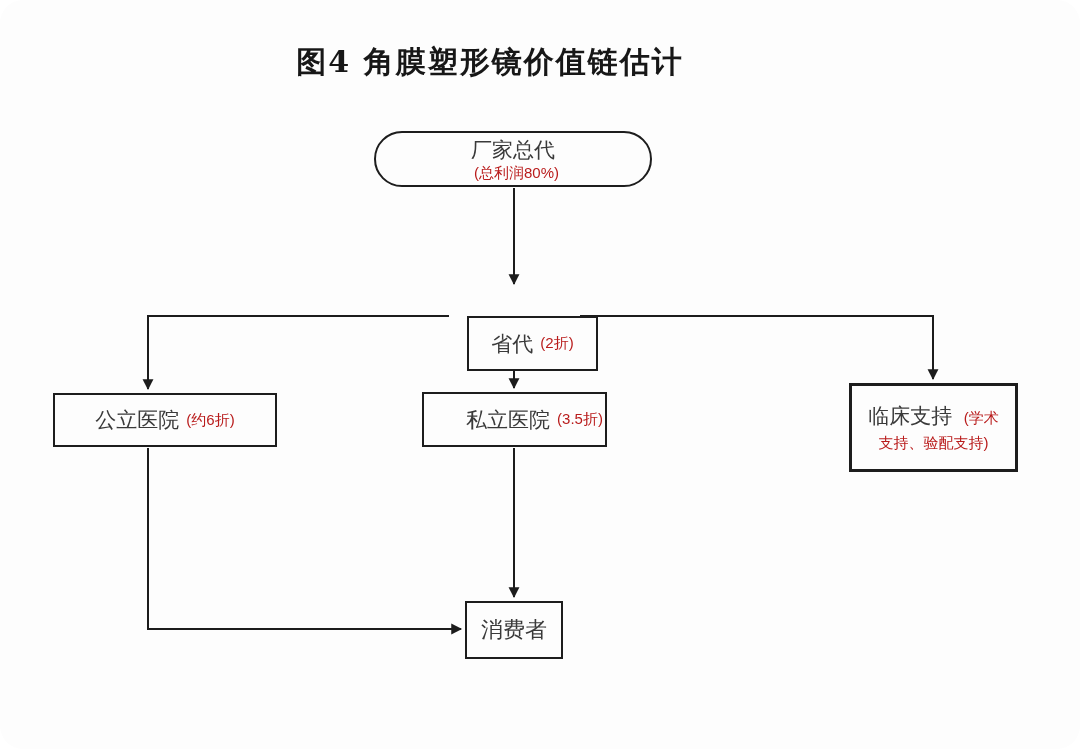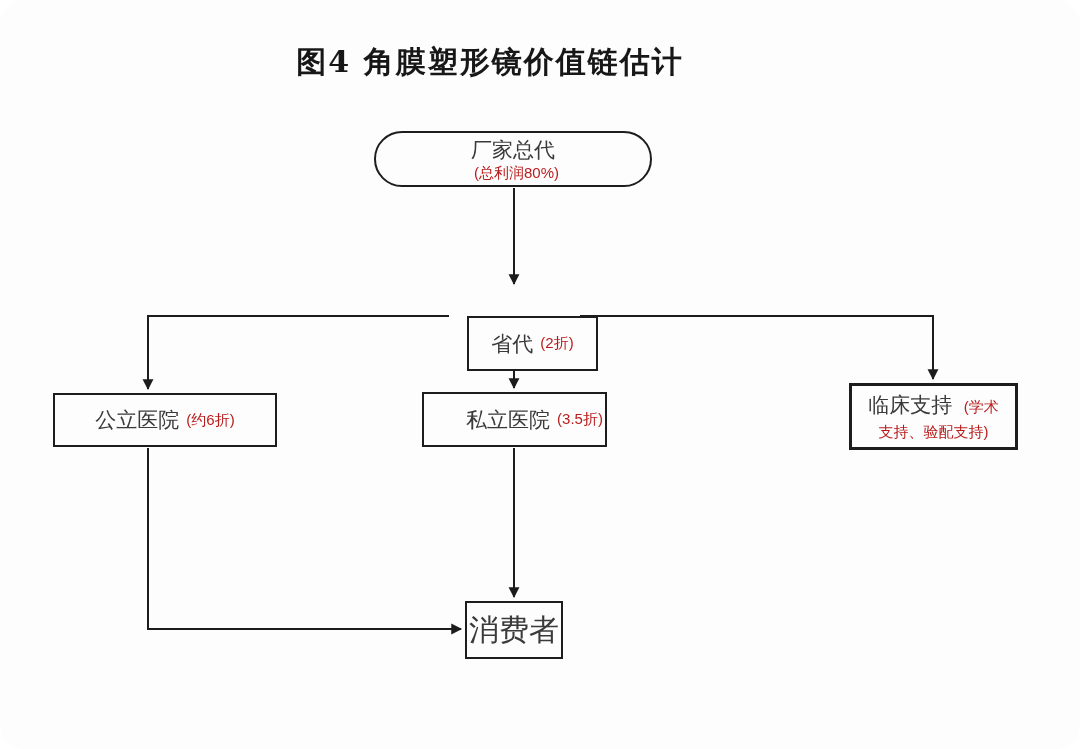--- a/index.html
+++ b/index.html
@@ -26,21 +26,21 @@
     border:2px solid #1d1d1d;background:#fdfdfd;
     color:#3a3a3a;white-space:nowrap;
   }
   .node .main{font-size:21px;color:#3a3a3a;}
   .node .note{font-size:15px;margin-left:7px;color:#b91c1c;}
   .pill{border-radius:28px;border-width:2.5px;}
   .node-clinical{
     border-width:3px;white-space:normal;text-align:center;
     padding:4px 10px;line-height:1.45;
   }
-  .node-consumer .main{font-size:30px;}
+  .node-consumer .main{font-size:22px;}
 </style>
 </head>
 <body>
 
 <div class="canvas">
 
   <h1 class="title">图4 角膜塑形镜价值链估计</h1>
 
   <svg class="edges" width="1080" height="749" viewBox="0 0 1080 749">
     <defs>
@@ -71,21 +71,21 @@
   <div class="node" style="left:53px;top:393px;width:224px;height:54px;">
     <span class="main">公立医院</span>
     <span class="note">(约6折)</span>
   </div>
 
   <div class="node" style="left:422px;top:392px;width:185px;height:55px;padding-left:40px;">
     <span class="main">私立医院</span>
     <span class="note">(3.5折)</span>
   </div>
 
-  <div class="node node-clinical" style="left:849px;top:383px;width:169px;height:67px;">
+  <div class="node node-clinical" style="left:849px;top:383px;width:169px;height:89px;">
     <div>
       <span class="main">临床支持</span>
       <span class="note">(学术支持、验配支持)</span>
     </div>
   </div>
 
   <div class="node node-consumer" style="left:465px;top:601px;width:98px;height:58px;">
     <span class="main">消费者</span>
   </div>
 

